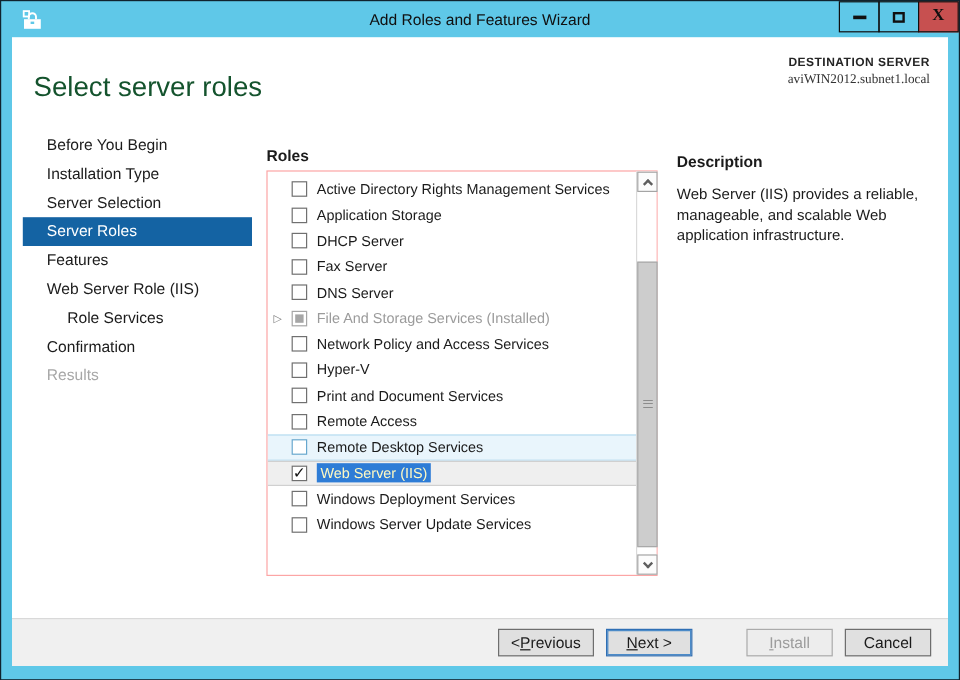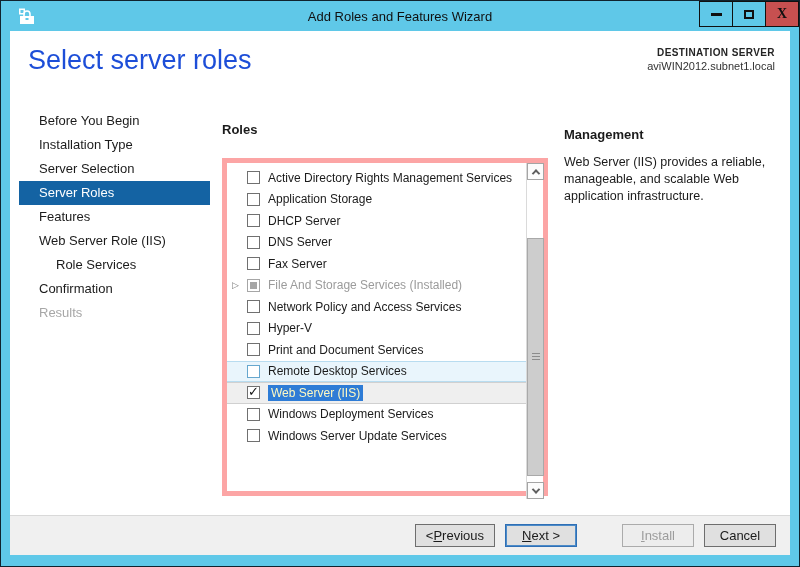--- a/index.html
+++ b/index.html
@@ -18,39 +18,39 @@
     display:flex; align-items:center; justify-content:center; background:transparent; cursor:default; }
   .win-btn.close { background:#C75050; }
   .glyph-min { width:11px; height:3px; background:#101010; }
   .glyph-max { width:10px; height:9px; border:2px solid #101010; background:transparent; }
   .glyph-close { font-family:"Liberation Serif","DejaVu Serif",serif; font-weight:700; font-size:14px; color:#101010; line-height:1; }
 
   
   .body { width:780px; height:524px; background:#FFFFFF; display:flex; flex-direction:column; }
 
   .header { flex:none; height:68px; position:relative; }
-  .page-title { position:absolute; left:18px; top:14px; font-size:27px; font-weight:300; color:#1d4ed8; }
+  .page-title { position:absolute; left:18px; top:28px; font-size:23px; font-weight:300; color:#14532d; }
   .dest { position:absolute; right:15px; top:16px; text-align:right; }
   .dest-label { font-size:10px; font-weight:700; color:#252525; letter-spacing:.4px; }
-  .dest-server { font-size:11px; color:#333; margin-top:2px; }
+  .dest-server { font-size:11px; color:#333; margin-top:2px;font-family:Liberation Serif, serif; }
 
   .main { flex:1; display:flex; }
 
   
   .sidebar { flex:none; width:191px; margin-left:9px; padding-top:10px; }
   .nav-item { height:24px; line-height:24px; padding-left:20px; font-size:13px; cursor:default; white-space:nowrap; }
   .nav-item.indent { padding-left:37px; }
   .nav-item.state-selected { background:#1463A3; color:#fff; }
   .nav-item.state-disabled { color:#A7A7A7; }
 
   
   .center { flex:none; width:326px; margin-left:12px; padding-top:9px; }
   .instruction { font-size:12px; white-space:nowrap; }
   .roles-label { font-size:13px; font-weight:700; margin-top:14px; }
-  .listbox { margin-top:21px; width:326px; height:338px; border:5px solid #fca5a5; position:relative; background:#fff; }
+  .listbox { margin-top:5px; width:326px; height:338px; border:1px solid #fca5a5; position:relative; background:#fff; }
   .rows { position:absolute; left:0; top:0; right:17px; bottom:0; padding-top:4px; overflow:hidden; }
   .role-row { height:21.5px; display:flex; align-items:center; padding-left:5px;
     border-top:1px solid transparent; border-bottom:1px solid transparent; }
   .expander { width:15px; flex:none; font-size:9px; color:#7a7a7a; line-height:1; }
   .cb { width:13px; height:13px; flex:none; border:1px solid #707070; background:#fff;
     display:flex; align-items:center; justify-content:center; position:relative; }
   .cb-mark { font-size:13px; font-weight:700; color:#101010; line-height:1; margin-top:-2px; }
   .role-label { margin-left:8px; font-size:12px; white-space:nowrap; }
 
   .role-row.state-installed .role-label { color:#9B9B9B; }
@@ -163,28 +163,28 @@
     <span class="cb">
                   <span class="cb-mark"></span>
                 </span>
     <span class="role-label">DHCP Server</span>
   </div>
               <div class="role-row state-normal cbst-unchecked">
     <span class="expander" style="visibility: hidden;">▷</span>
     <span class="cb">
                   <span class="cb-mark"></span>
                 </span>
+    <span class="role-label">Fax Server</span>
+  </div>
+              <div class="role-row state-normal cbst-unchecked">
+    <span class="expander" style="visibility: hidden;">▷</span>
+    <span class="cb">
+                  <span class="cb-mark"></span>
+                </span>
     <span class="role-label">DNS Server</span>
-  </div>
-              <div class="role-row state-normal cbst-unchecked">
-    <span class="expander" style="visibility: hidden;">▷</span>
-    <span class="cb">
-                  <span class="cb-mark"></span>
-                </span>
-    <span class="role-label">Fax Server</span>
   </div>
               <div class="role-row state-installed cbst-indeterminate">
     <span class="expander">▷</span>
     <span class="cb">
                   <span class="cb-mark"></span>
                 </span>
     <span class="role-label">File And Storage Services (Installed)</span>
   </div>
               <div class="role-row state-normal cbst-unchecked">
     <span class="expander" style="visibility: hidden;">▷</span>
@@ -199,20 +199,27 @@
                   <span class="cb-mark"></span>
                 </span>
     <span class="role-label">Hyper-V</span>
   </div>
               <div class="role-row state-normal cbst-unchecked">
     <span class="expander" style="visibility: hidden;">▷</span>
     <span class="cb">
                   <span class="cb-mark"></span>
                 </span>
     <span class="role-label">Print and Document Services</span>
+  </div>
+              <div class="role-row state-normal cbst-unchecked">
+    <span class="expander" style="visibility: hidden;">▷</span>
+    <span class="cb">
+                  <span class="cb-mark"></span>
+                </span>
+    <span class="role-label">Remote Access</span>
   </div>
               <div class="role-row state-hover cbst-unchecked">
     <span class="expander" style="visibility: hidden;">▷</span>
     <span class="cb">
                   <span class="cb-mark"></span>
                 </span>
     <span class="role-label">Remote Desktop Services</span>
   </div>
               <div class="role-row state-selected cbst-checked">
     <span class="expander" style="visibility: hidden;">▷</span>
@@ -244,21 +251,21 @@
                 <span class="sb-grip"></span>
               </div>
             <div class="sb-btn down">
                 <span class="chev down"></span>
               </div>
           </div>
         </div>
       </div>
 
       <div class="description">
-        <div class="desc-heading">Management</div>
+        <div class="desc-heading">Description</div>
         <div class="desc-text">Web Server (IIS) provides a reliable, manageable, and scalable Web application infrastructure.</div>
       </div>
 
     </div>
 
     <div class="footer">
       <div style="display:flex;">
           <div class="btn">
             <span class="pre">&lt; </span>
             <span class="key">P</span>

